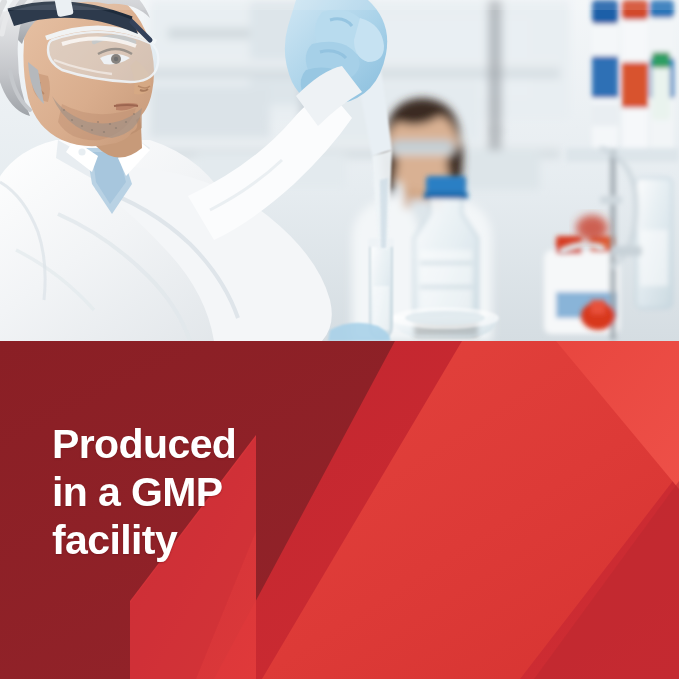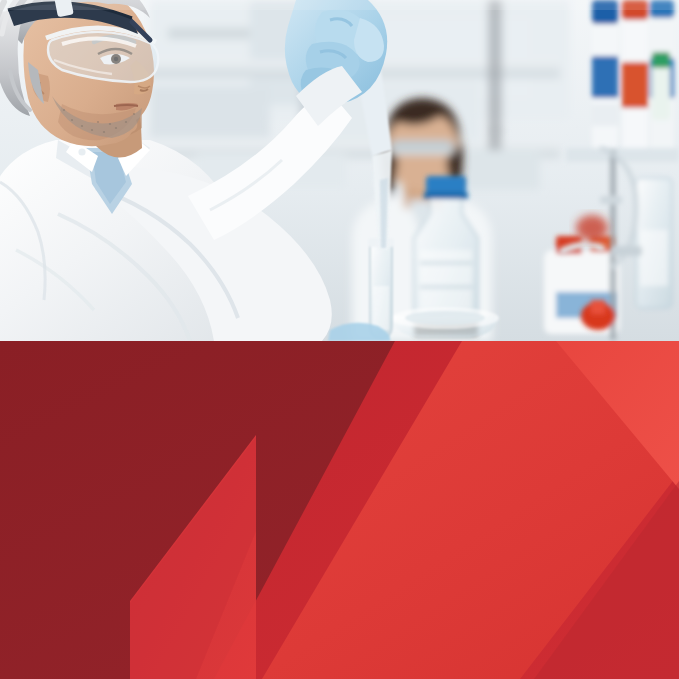--- a/index.html
+++ b/index.html
@@ -392,15 +392,18 @@
         <path d="M556 0 L679 0 L679 148 Z" fill="url(#gCoral)"></path>
 
         <path d="M130 338 L130 260 L256 94 L256 338 Z" fill="url(#gBright)" opacity="0.92"></path>
 
         <path d="M130 338 L130 262 L256 96 L256 190 L196 338 Z" fill="#c62a33" opacity="0.35"></path>
 
         <path d="M534 338 L679 140 L679 338 Z" fill="#bc2830" opacity="0.55"></path>
       </svg>
     </div>
 
+    <h1 class="headline">Produced
+in a GMP
+facility</h1>
 
   </div>
 </div>
 
 </body></html>

